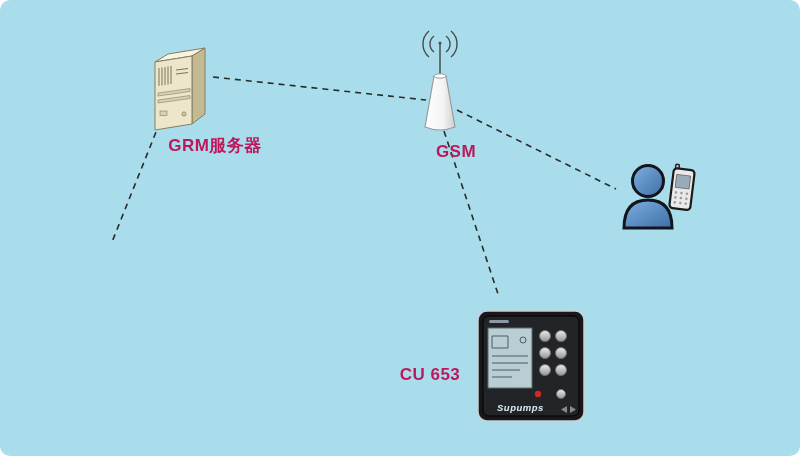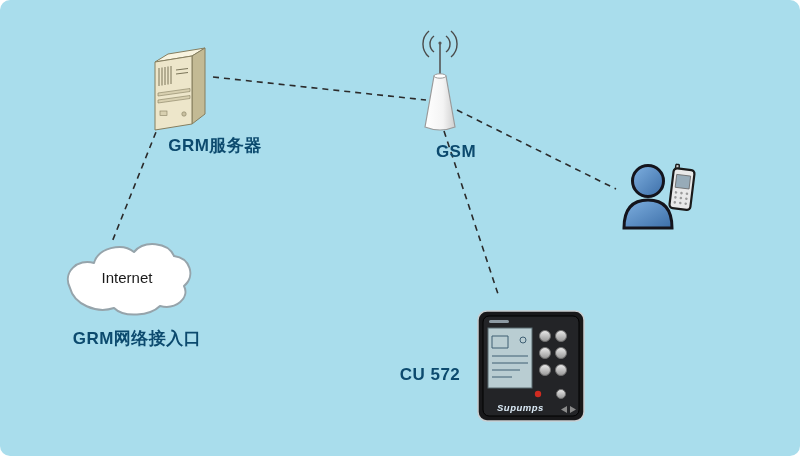--- a/index.html
+++ b/index.html
@@ -9,21 +9,21 @@
     height: 456px;
     background: #a9ddec;
     border-radius: 10px;
     overflow: hidden;
     font-family: "Liberation Sans", sans-serif;
   }
   .links { position: absolute; left: 0; top: 0; pointer-events: none; }
   .node-icon { position: absolute; }
   .node-label {
     position: absolute;
-    color: #0c4a6e;
+    color: #be185d;
     font-size: 17px;
     font-weight: 600;
     text-align: center;
     letter-spacing: 0.5px;
     white-space: nowrap;
   }
   svg text { font-family: "Liberation Sans", sans-serif; }
 </style>
 </head>
 <body>
@@ -68,29 +68,20 @@
         <path d="M46 6  A 17 17 0 0 1 46 32"></path>
       </g>
       <line x1="35" y1="19" x2="35" y2="51" stroke="#555555" stroke-width="1.6"></line>
       <circle cx="35" cy="18" r="1.6" fill="#555555"></circle>
       <path d="M29 51 L41 51 L50 102 Q 35 108 20 102 Z" fill="url(#coneG)" stroke="#9a9a9a" stroke-width="1.2"></path>
       <ellipse cx="35" cy="51" rx="6" ry="2.2" fill="#ffffff" stroke="#9a9a9a" stroke-width="1"></ellipse>
     </svg>
   </div>
   <div class="node-label" style="left:420px; top:142px; width:72px;">GSM</div>
 
-  <div class="node-icon" style="left:55px; top:235px; width:140px; height:85px;">
-    <svg width="140" height="85" viewBox="0 0 140 85">
-      <path d="M15 53 C 7 37, 23 23, 39 28 C 43 13, 67 7, 79 17 C 89 5, 113 7, 119 21
-               C 135 23, 141 41, 129 51 C 135 63, 121 75, 105 71 C 95 81, 69 83, 59 73
-               C 41 79, 19 69, 15 53 Z" fill="#ffffff" stroke="#96a4ab" stroke-width="2" stroke-linejoin="round"></path>
-      <text x="72" y="48" text-anchor="middle" font-size="15" fill="#1a1a1a">Internet</text>
-    </svg>
-  </div>
-  <div class="node-label" style="left:57px; top:327px; width:160px;">GRM网络接入口</div>
 
   <div class="node-icon" style="left:610px; top:150px; width:100px; height:85px;">
     <svg width="100" height="85" viewBox="0 0 100 85">
       <defs>
         <linearGradient id="personG" x1="0" y1="0" x2="1" y2="1">
           <stop offset="0" stop-color="#7fb0e0"></stop>
           <stop offset="1" stop-color="#3c6ea8"></stop>
         </linearGradient>
       </defs>
       <g transform="translate(64,18) rotate(7)">
@@ -141,15 +132,15 @@
         <circle cx="86" cy="88" r="4.5"></circle>
       </g>
       <circle cx="63" cy="88" r="3.2" fill="#cf2b20"></circle>
       <g fill="#8a8a8a">
         <path d="M95 100 l6 3.5 -6 3.5 z"></path>
         <path d="M92 107 l-6 -3.5 6 -3.5 z" transform="translate(0,0)"></path>
       </g>
       <text x="22" y="105" font-size="9.5" font-style="italic" font-weight="bold" fill="#dcebf7" letter-spacing="0.5">Supumps</text>
     </svg>
   </div>
-  <div class="node-label" style="left:392px; top:365px; width:76px;">CU 572</div>
+  <div class="node-label" style="left:392px; top:365px; width:76px;">CU 653</div>
 
 </div>
 
 </body></html>

